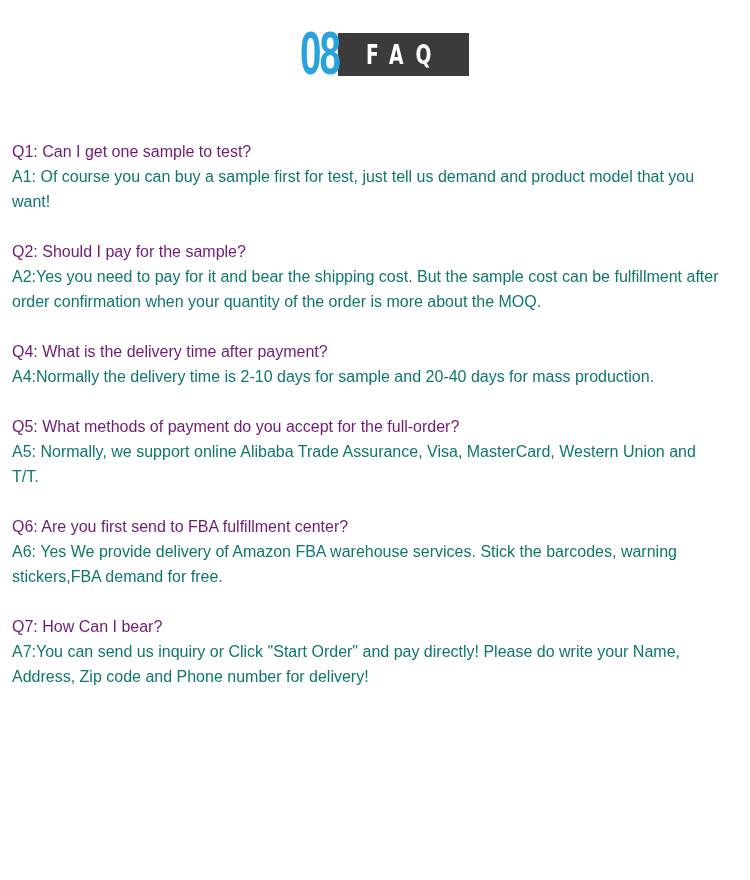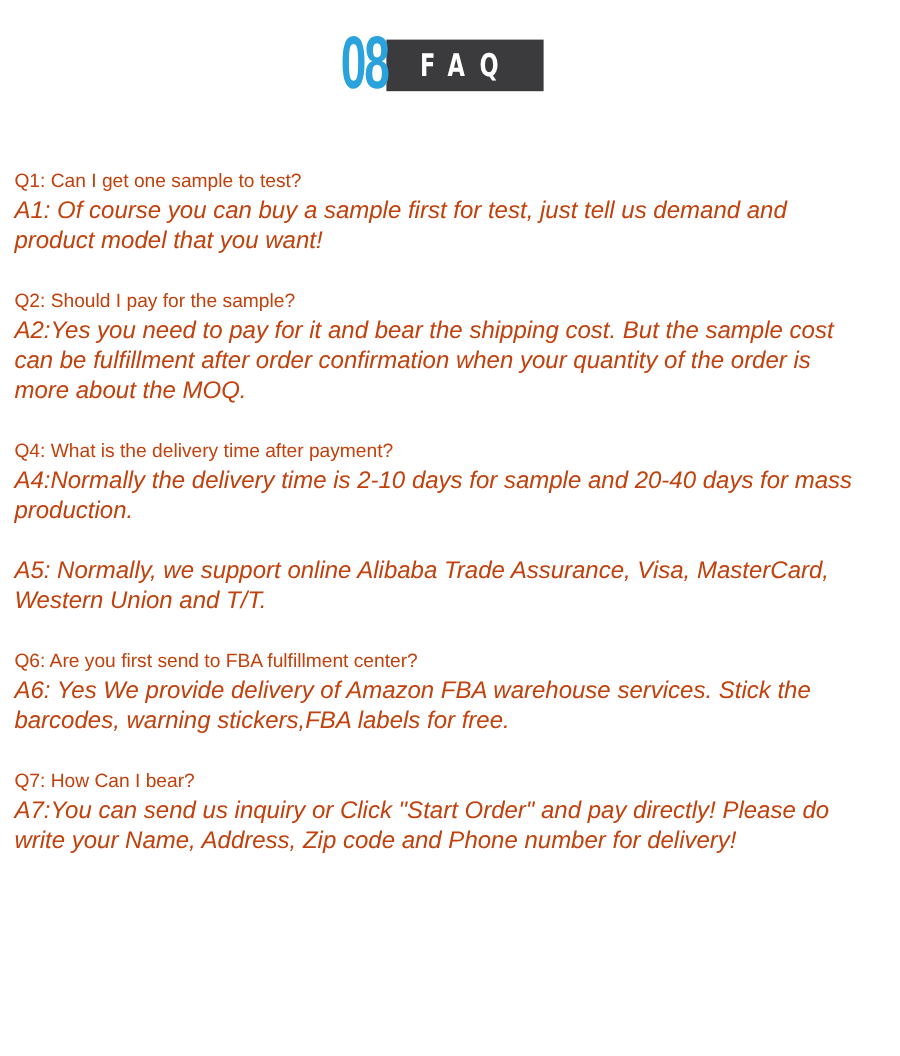--- a/index.html
+++ b/index.html
@@ -9,21 +9,21 @@
     }
     body {
       width: 750px;
       height: 880px;
       position: relative;
       overflow: hidden;
       font-family: "Liberation Sans", sans-serif;
     }
     .header {
       position: absolute;
-      left: 284px;
+      left: 300px;
       top: 26px;
       height: 60px;
       width: 170px;
     }
     .header-bar {
       position: absolute;
       left: 38px;
       top: 7px;
       width: 131px;
       height: 43px;
@@ -61,32 +61,31 @@
     .faq-list {
       position: absolute;
       left: 12px;
       top: 139px;
       width: 720px;
     }
     .faq-item {
       margin: 0 0 25px 0;
     }
     .faq-q {
-      color: #c2410c;
+      color: #701a75;
       font-size: 16px;
       line-height: 25px;
       height: 25px;
       white-space: nowrap;
     }
     .faq-a {
-      color: #c2410c;
-      font-size: 20px;
+      color: #0f766e;
+      font-size: 16px;
       line-height: 25px;
       width: 712px;
-      font-style: italic;
     }
   </style>
 </head>
 <body>
 
 <div class="header">
   <div class="header-bar"></div>
   <div class="header-number">08</div>
   <div class="header-title">FAQ</div>
 </div>
@@ -98,23 +97,24 @@
   </div>
   <div class="faq-item">
     <div class="faq-q">Q2: Should I pay for the sample?</div>
     <div class="faq-a">A2:Yes you need to pay for it and  bear the shipping cost. But the sample cost can be fulfillment after order confirmation when your quantity of the order is more about the MOQ.</div>
   </div>
   <div class="faq-item">
     <div class="faq-q">Q4: What is the delivery time after payment?</div>
     <div class="faq-a">A4:Normally the delivery time is 2-10 days for sample and 20-40 days for mass production.</div>
   </div>
   <div class="faq-item">
+    <div class="faq-q">Q5: What methods of payment do you accept for the full-order?</div>
     <div class="faq-a">A5: Normally, we support online Alibaba Trade Assurance, Visa, MasterCard, Western Union and T/T.</div>
   </div>
   <div class="faq-item">
     <div class="faq-q">Q6: Are you first send to FBA fulfillment center?</div>
-    <div class="faq-a">A6: Yes We provide delivery of Amazon FBA warehouse services. Stick the barcodes, warning stickers,FBA labels for free.</div>
+    <div class="faq-a">A6: Yes We provide delivery of Amazon FBA warehouse services. Stick the barcodes, warning stickers,FBA demand for free.</div>
   </div>
   <div class="faq-item">
     <div class="faq-q">Q7: How Can I bear?</div>
     <div class="faq-a">A7:You can send us inquiry or Click "Start Order" and pay directly!  Please do write your Name, Address, Zip code and Phone number for delivery!</div>
   </div>
 </div>
 
 </body></html>

